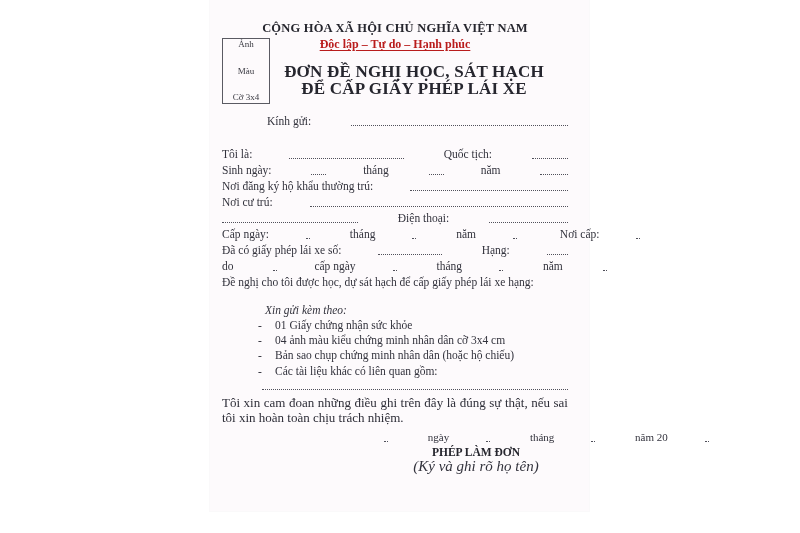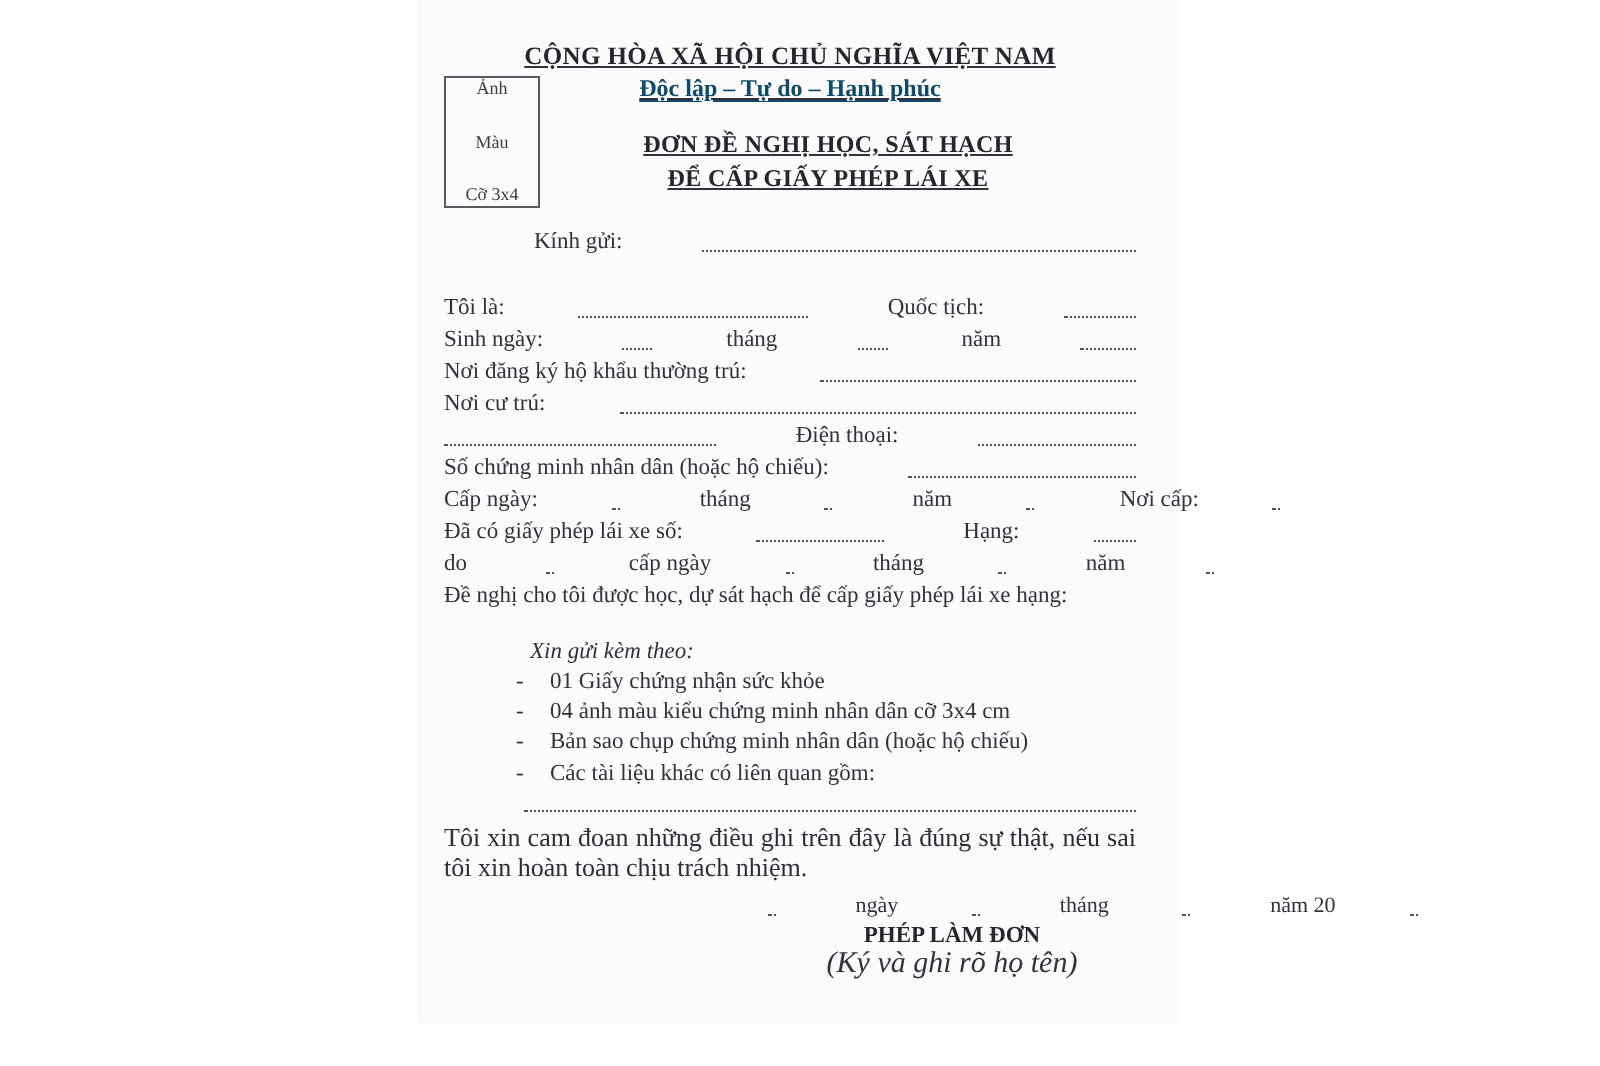--- a/index.html
+++ b/index.html
@@ -12,25 +12,25 @@
 
   .page {
     position:absolute; left:210px; top:0; width:379px; height:511px;
     background:#fdfafc; color:#32323c;
     box-shadow:0 0 0 1px rgba(120,110,125,0.04);
     box-sizing:border-box;
     padding:21px 21px 0 12px;
   }
 
   
-  .header { text-align:center;text-decoration:underline; }
+  .header { text-align:center; }
   .nat-title { font-weight:bold; font-size:12.5px; line-height:14px; letter-spacing:0.2px; color:#26262e; }
-  .motto { margin-top:2px; font-weight:bold; font-size:12px; line-height:14px; color:#0c4a6e;
+  .motto { margin-top:2px; font-weight:bold; font-size:12px; line-height:14px; color:#b91c1c;
            text-decoration:underline; text-underline-offset:2px; }
-  .form-title { margin-top:13px; font-weight:bold; font-size:12px; line-height:16.5px; letter-spacing:0.2px; color:#26262e;padding-left:38px; }
+  .form-title { margin-top:13px; font-weight:bold; font-size:17px; line-height:16.5px; letter-spacing:0.2px; color:#26262e;padding-left:38px; }
 
   
   .photo-box {
     position:absolute; left:12px; top:38px; width:46px; height:64px;
     border:1px solid #5a5a62; background:#fdfafc;
     display:flex; flex-direction:column; align-items:center; justify-content:space-between;
     font-size:9px; line-height:11px; color:#3a3a42; text-align:center;
   }
 
   
@@ -112,24 +112,20 @@
         </div>
         <div class="form-line noi-cu-tru">
           <span class="lbl">Nơi cư trú:</span>
           <span class="dots" style="flex-grow: 100;"></span>
         </div>
         <div class="form-line dien-thoai">
           <span class="dots" style="flex-grow: 185;"></span>
           <span class="lbl"> Điện thoại: </span>
           <span class="dots" style="flex-grow: 105;"></span>
         </div>
-        <div class="form-line so-cmnd">
-          <span class="lbl">Số chứng minh nhân dân (hoặc hộ chiếu): </span>
-          <span class="dots" style="flex-grow: 100;"></span>
-        </div>
         <div class="form-line cap-ngay">
           <span class="lbl">Cấp ngày:</span>
           <span class="dots" style="flex-grow: 25;"></span>
           <span class="lbl"> tháng</span>
           <span class="dots" style="flex-grow: 36;"></span>
           <span class="lbl"> năm</span>
           <span class="dots" style="flex-grow: 50;"></span>
           <span class="lbl">  Nơi cấp:</span>
           <span class="dots" style="flex-grow: 48;"></span>
         </div>

